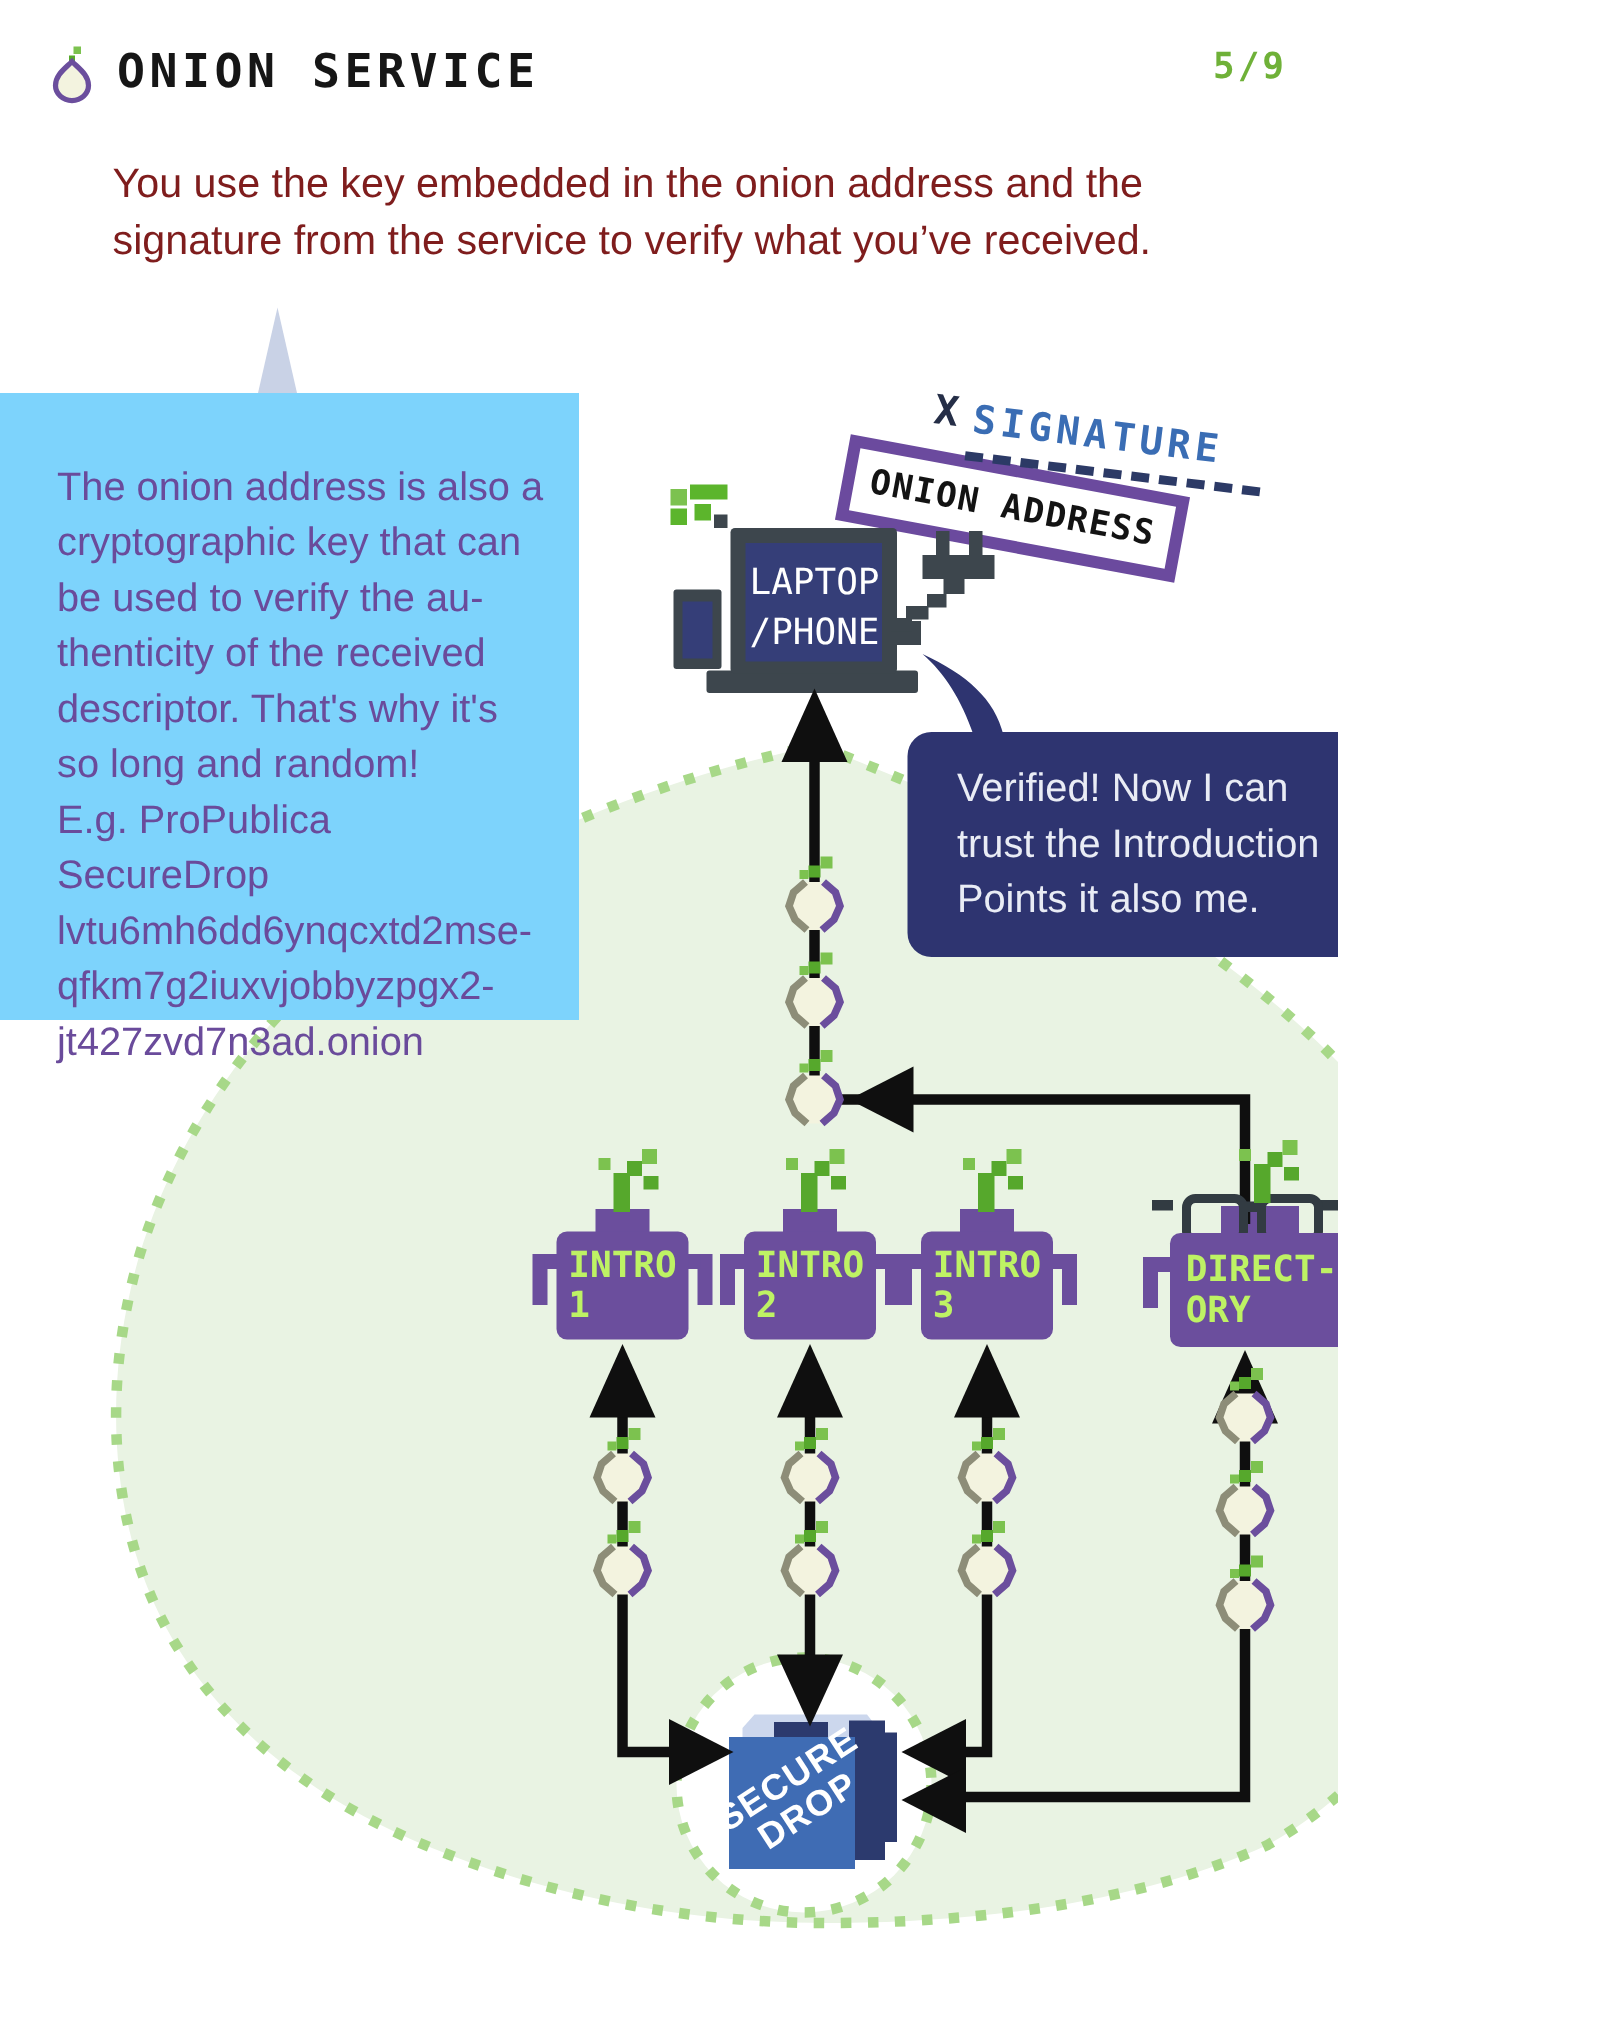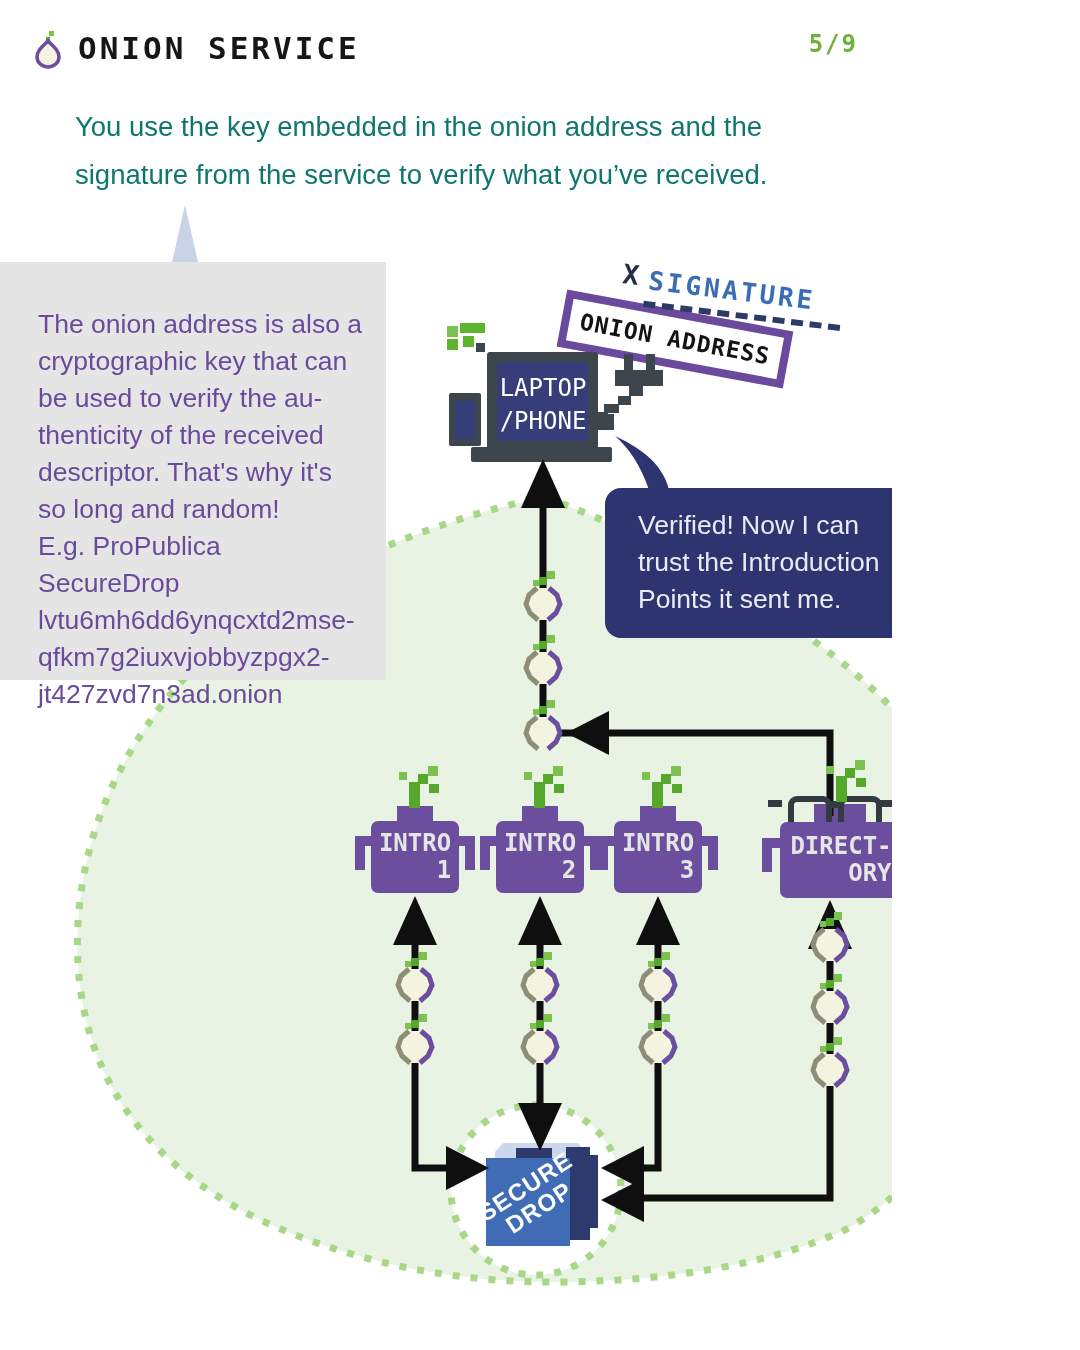--- a/index.html
+++ b/index.html
@@ -8,25 +8,25 @@
 
   
   .hdr-icon{position:absolute;left:34px;top:30px;z-index:3;}
   .page-title{position:absolute;left:78px;top:30px;z-index:3;
     font-family:"DejaVu Sans Mono",monospace;font-weight:700;font-size:31px;
     letter-spacing:3px;color:#161616;}
   .page-indicator{position:absolute;right:34px;top:30px;z-index:3;
     font-family:"DejaVu Sans Mono",monospace;font-weight:700;font-size:24px;
     letter-spacing:2px;color:#6fb138;}
   .subtitle{position:absolute;left:75px;top:103px;width:780px;z-index:3;
-    font-size:27.5px;line-height:48px;color:#0f766e;white-space:pre-line;}
+    font-size:27.5px;line-height:38px;color:#7f1d1d;white-space:pre-line;}
 
   
   .note-bubble{position:absolute;left:0;top:262px;width:386px;height:418px;
-    background:#e5e5e5;z-index:3;}
+    background:#7dd3fc;z-index:3;}
   .note-bubble::before{content:"";position:absolute;left:172px;top:-57px;width:0;height:0;
     border-left:13px solid transparent;border-right:13px solid transparent;
     border-bottom:57px solid #c9d2e6;}
   .note-bubble .txt{position:absolute;left:38px;top:44px;width:330px;
     font-size:26.5px;line-height:37px;color:#6a4b9b;white-space:pre-line;}
 
   
   .tag{position:absolute;left:560px;top:310px;width:214px;height:42px;z-index:1;
     border:8px solid #6b4a9e;background:#fff;transform:rotate(10.5deg);
     display:flex;align-items:center;justify-content:center;
@@ -46,21 +46,21 @@
     background:#2e3470;border-radius:16px;z-index:3;}
   .bubble .txt{position:absolute;left:33px;top:19px;font-size:26.5px;line-height:37px;
     color:#e9ecf5;white-space:pre-line;}
   .bubble-tail{position:absolute;left:10px;top:-52px;}
 
   
   svg.diagram{position:absolute;left:0;top:0;z-index:2;}
 
   
   .node{position:absolute;z-index:3;display:flex;align-items:center;justify-content:center;
-    text-align:right;color:#e5e5e5;background:#6b4e9d;border-radius:7px;
+    text-align:left;color:#bef264;background:#6b4e9d;border-radius:7px;
     font-family:"DejaVu Sans Mono",monospace;font-weight:700;font-size:24px;
     line-height:27px;white-space:pre-line;}
   .node-intro-1{left:371px;top:821px;width:88px;height:72px;}
   .node-intro-2{left:496px;top:821px;width:88px;height:72px;}
   .node-intro-3{left:614px;top:821px;width:88px;height:72px;}
   .node-directory{left:780px;top:822px;width:122px;height:76px;}
 
   .laptop-label{position:absolute;left:492px;top:372px;width:102px;z-index:3;
     text-align:center;color:#fff;font-family:"DejaVu Sans Mono",monospace;
     font-weight:400;font-size:24px;line-height:33px;white-space:pre-line;}
@@ -247,21 +247,21 @@
 qfkm7g2iuxvjobbyzpgx2-
 jt427zvd7n3ad.onion</div>
   </div>
 
   <div class="bubble">
     <svg class="bubble-tail" width="80" height="54" viewBox="0 0 80 54">
       <path d="M34,54 C26,30 14,12 0,0 C30,14 48,30 54,54 Z" fill="#2e3470"></path>
     </svg>
     <div class="txt">Verified! Now I can
 trust the Introduction
-Points it sent me.</div>
+Points it also me.</div>
   </div>
 
   <div class="laptop-label">LAPTOP
 /PHONE</div>
   <div class="node node-intro-1">INTRO
 1</div>
   <div class="node node-intro-2">INTRO
 2</div>
   <div class="node node-intro-3">INTRO
 3</div>

